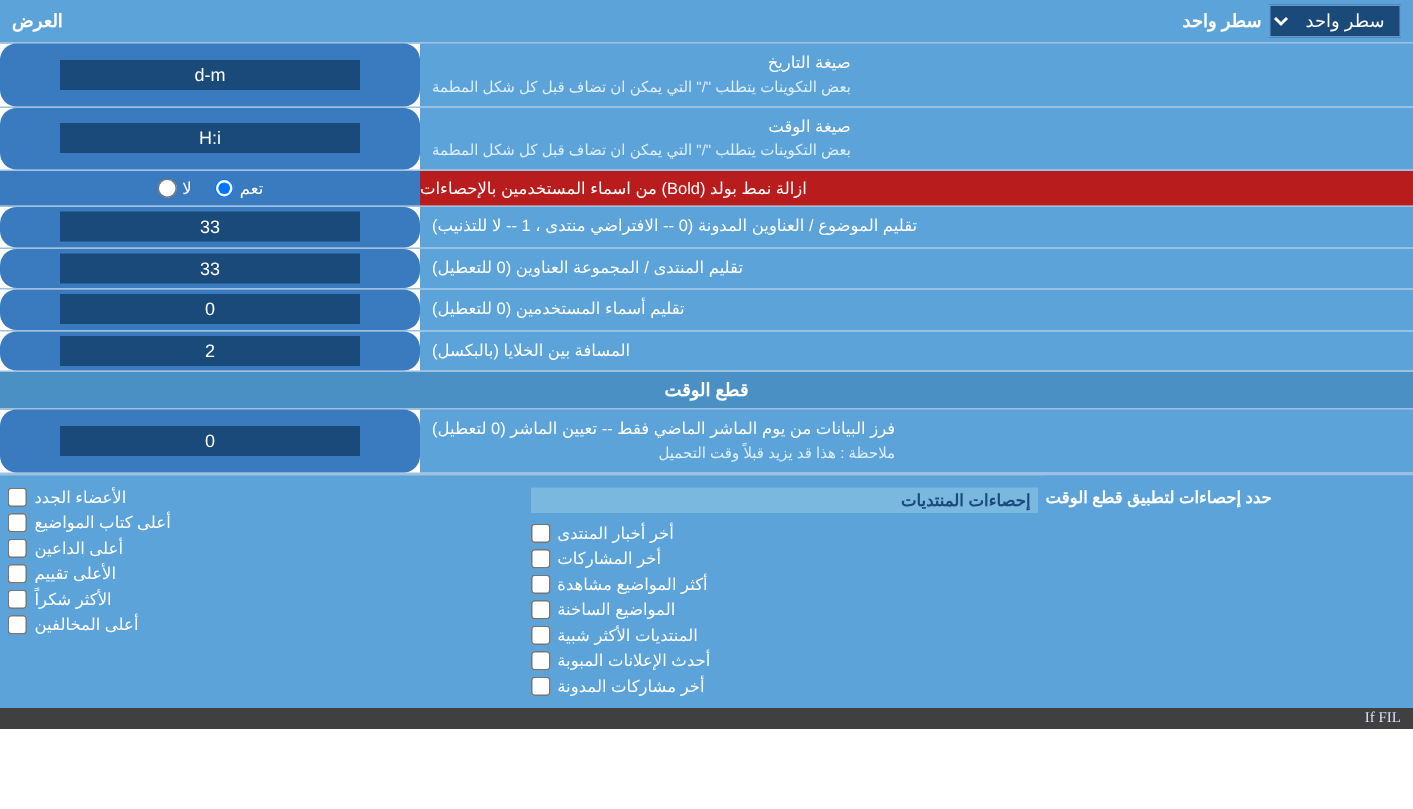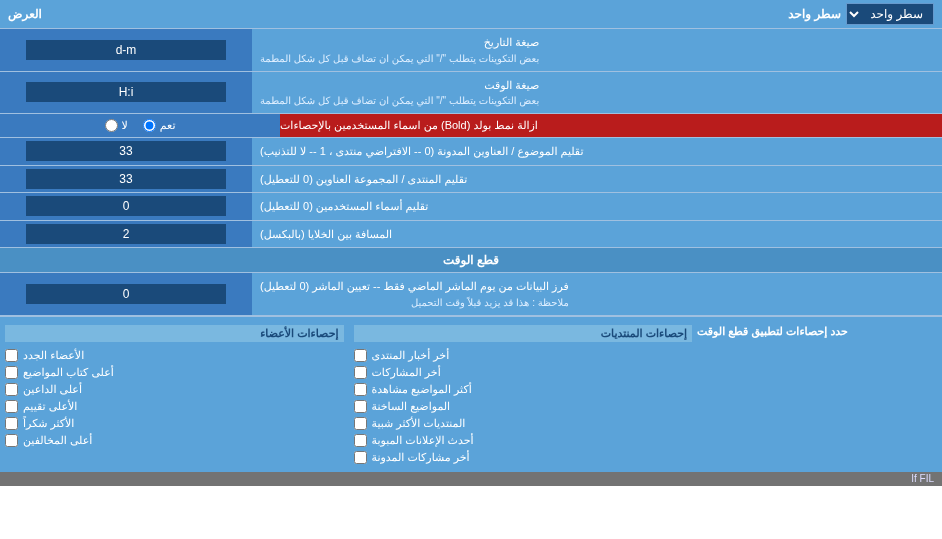--- a/index.html
+++ b/index.html
@@ -26,26 +26,27 @@
       color: #fff;
       padding: 5px 8px;
       text-align: right;
       font-size: 11px;
       display: flex;
       align-items: center;
       justify-content: flex-end;
       line-height: 1.5;
     }
     .row-input {
-      width: 252px;
+      width: 280px;
       background: #3a7abf;
       display: flex;
       align-items: center;
       justify-content: center;
       padding: 3px 5px;
+      border-radius: 11px;
     }
     .row-input input[type="text"] {
       background: #1a4a7a;
       color: #fff;
       border: none;
       text-align: center;
       width: 200px;
       padding: 3px 6px;
       font-size: 12px;
       direction: ltr;
@@ -138,25 +139,26 @@
       margin-bottom: 3px;
       background: #7ab8e0;
       padding: 2px 5px;
     }
     .small-note {
       font-size: 10px;
       color: #ddeeff;
     }
     
     .footer-strip {
-      background: #737373;
+      background: #404040;
       height: 14px;
       display: flex;
       align-items: center;
       padding: 0 8px;
+      font-family: Liberation Serif, serif;
     }
     .footer-text {
       color: #ddf;
       font-size: 10px;
     }
   </style>
 </head>
 <body>
 
 <div class="main-container">
@@ -287,21 +289,20 @@
         <span>أحدث الإعلانات المبوبة</span>
         <input type="checkbox" style="">
       </label>
       <label class="checkbox-item">
         <span>أخر مشاركات المدونة</span>
         <input type="checkbox" style="">
       </label>
     </div>
 
     <div class="checkbox-panel">
-      <div class="panel-title">إحصاءات الأعضاء</div>
       <label class="checkbox-item">
         <span>الأعضاء الجدد</span>
         <input type="checkbox" style="">
       </label>
       <label class="checkbox-item">
         <span>أعلى كتاب المواضيع</span>
         <input type="checkbox" style="">
       </label>
       <label class="checkbox-item">
         <span>أعلى الداعين</span>

